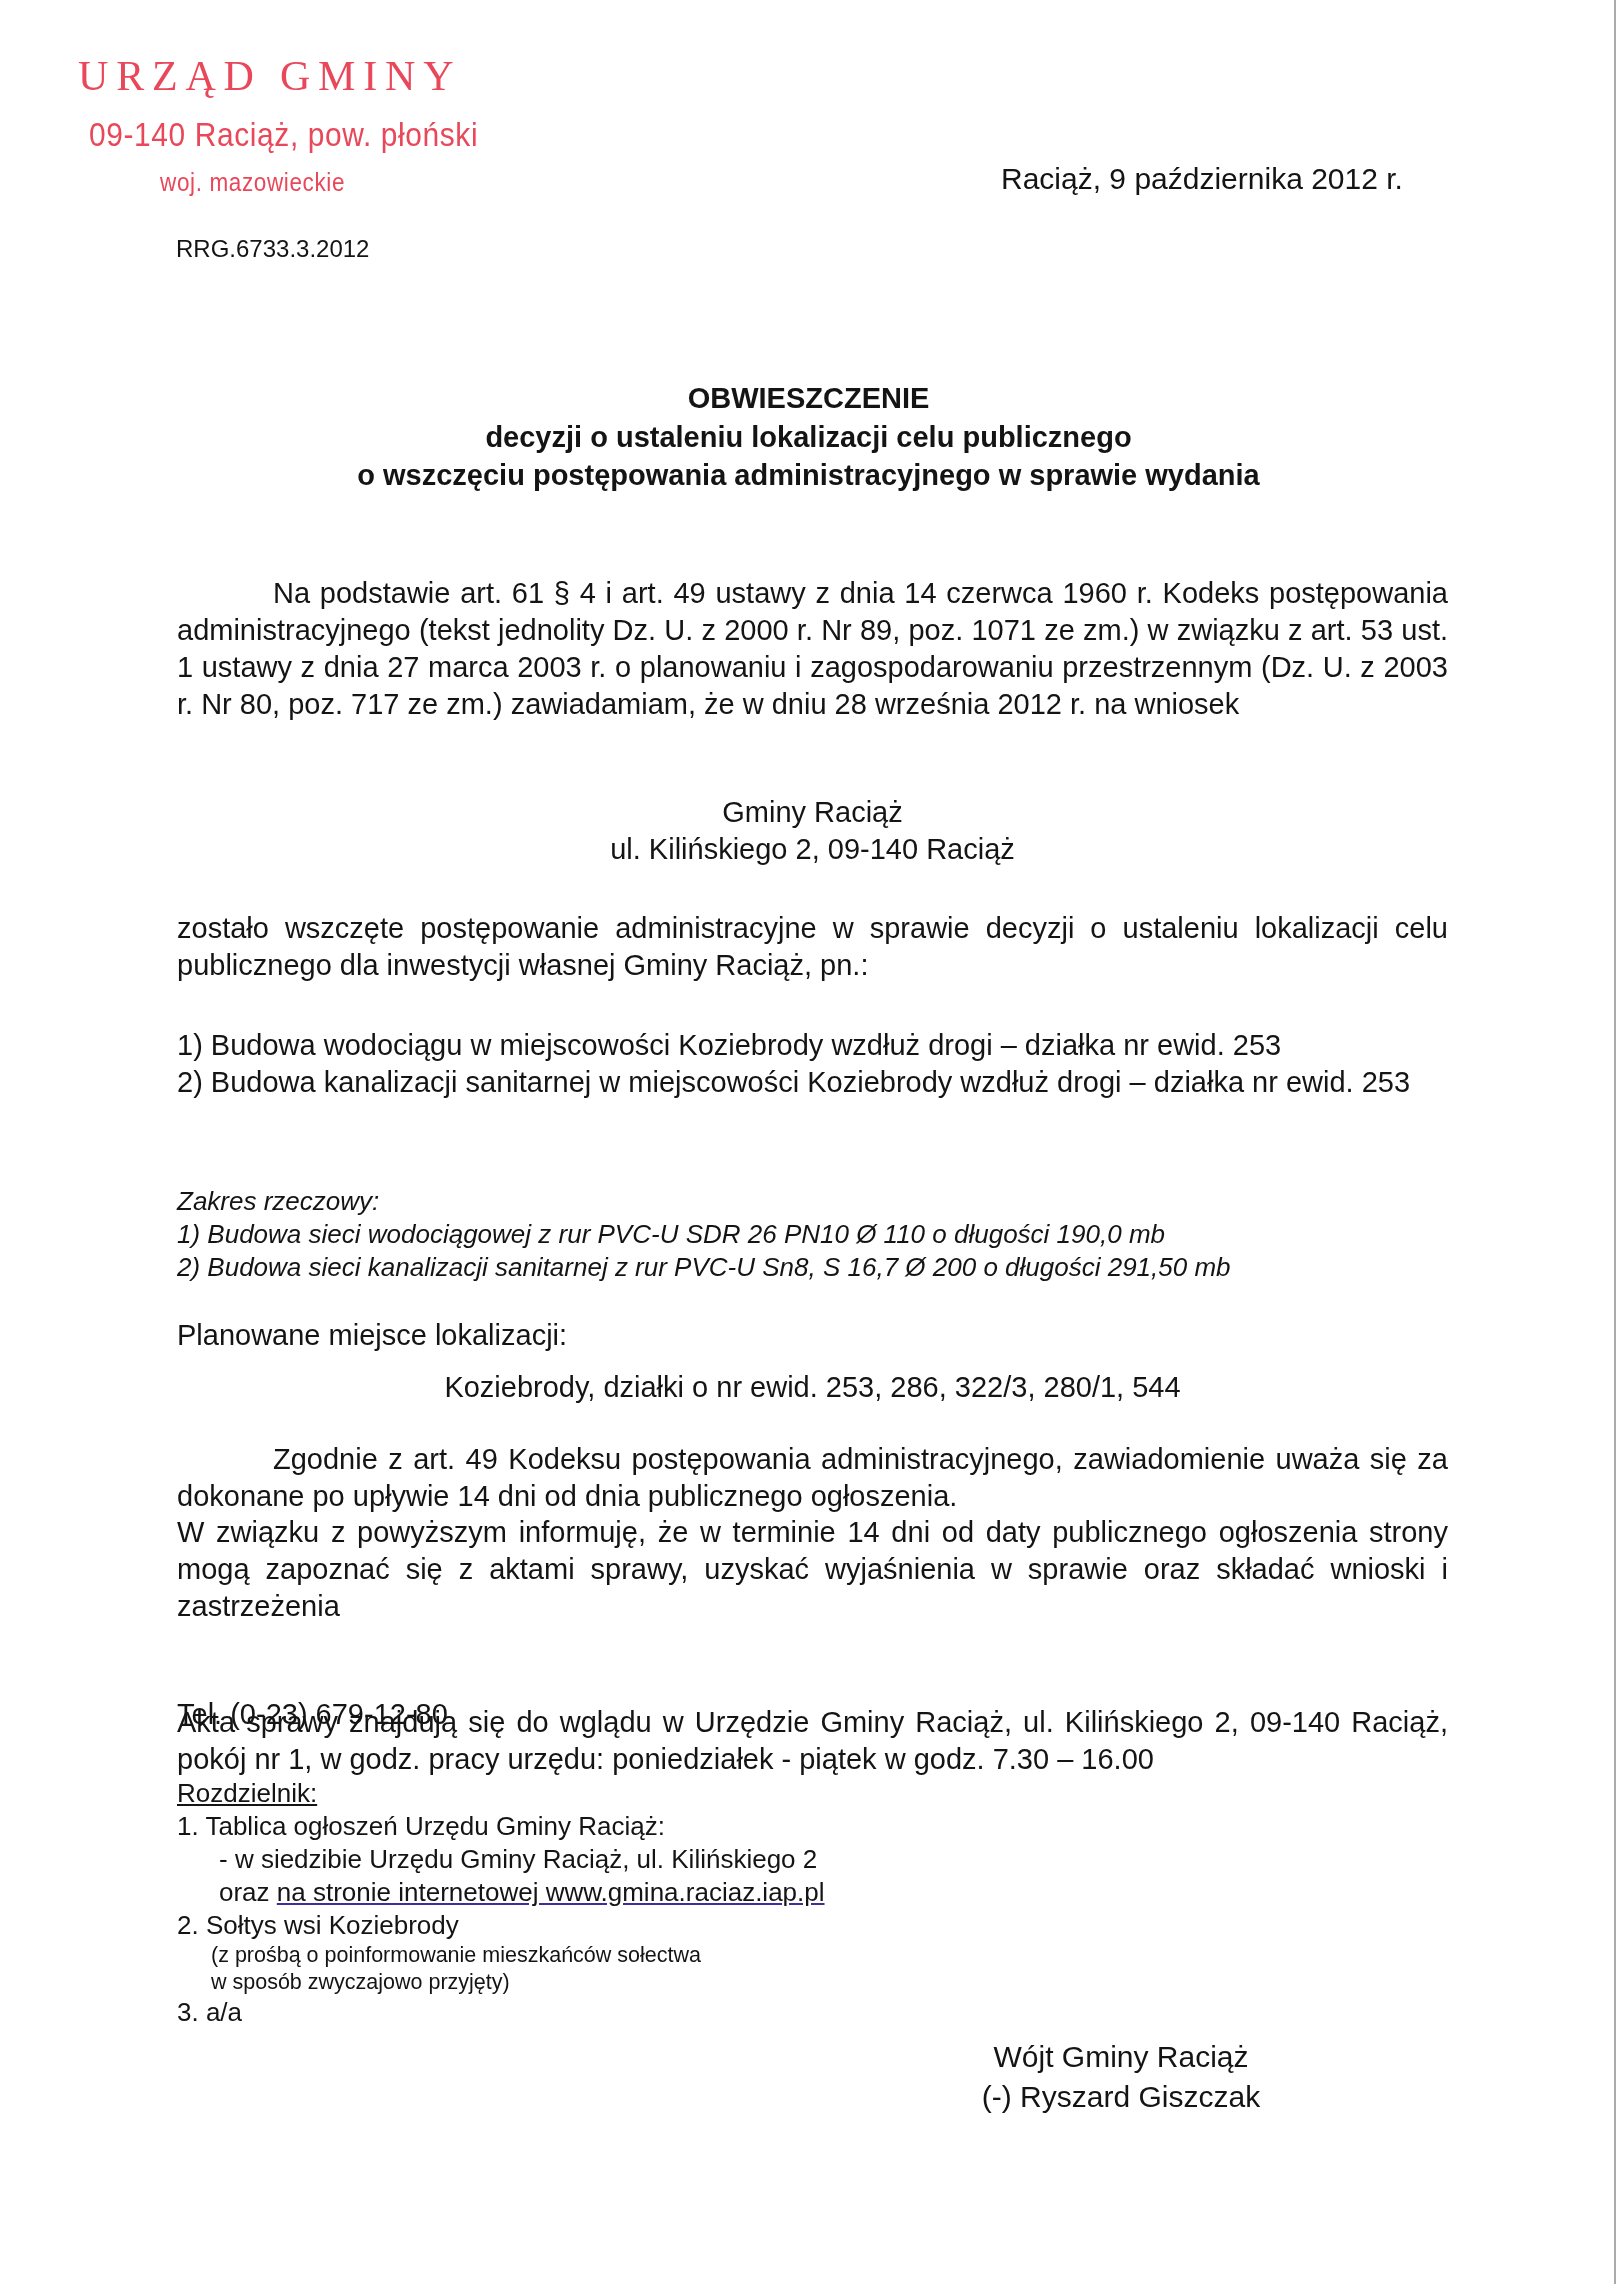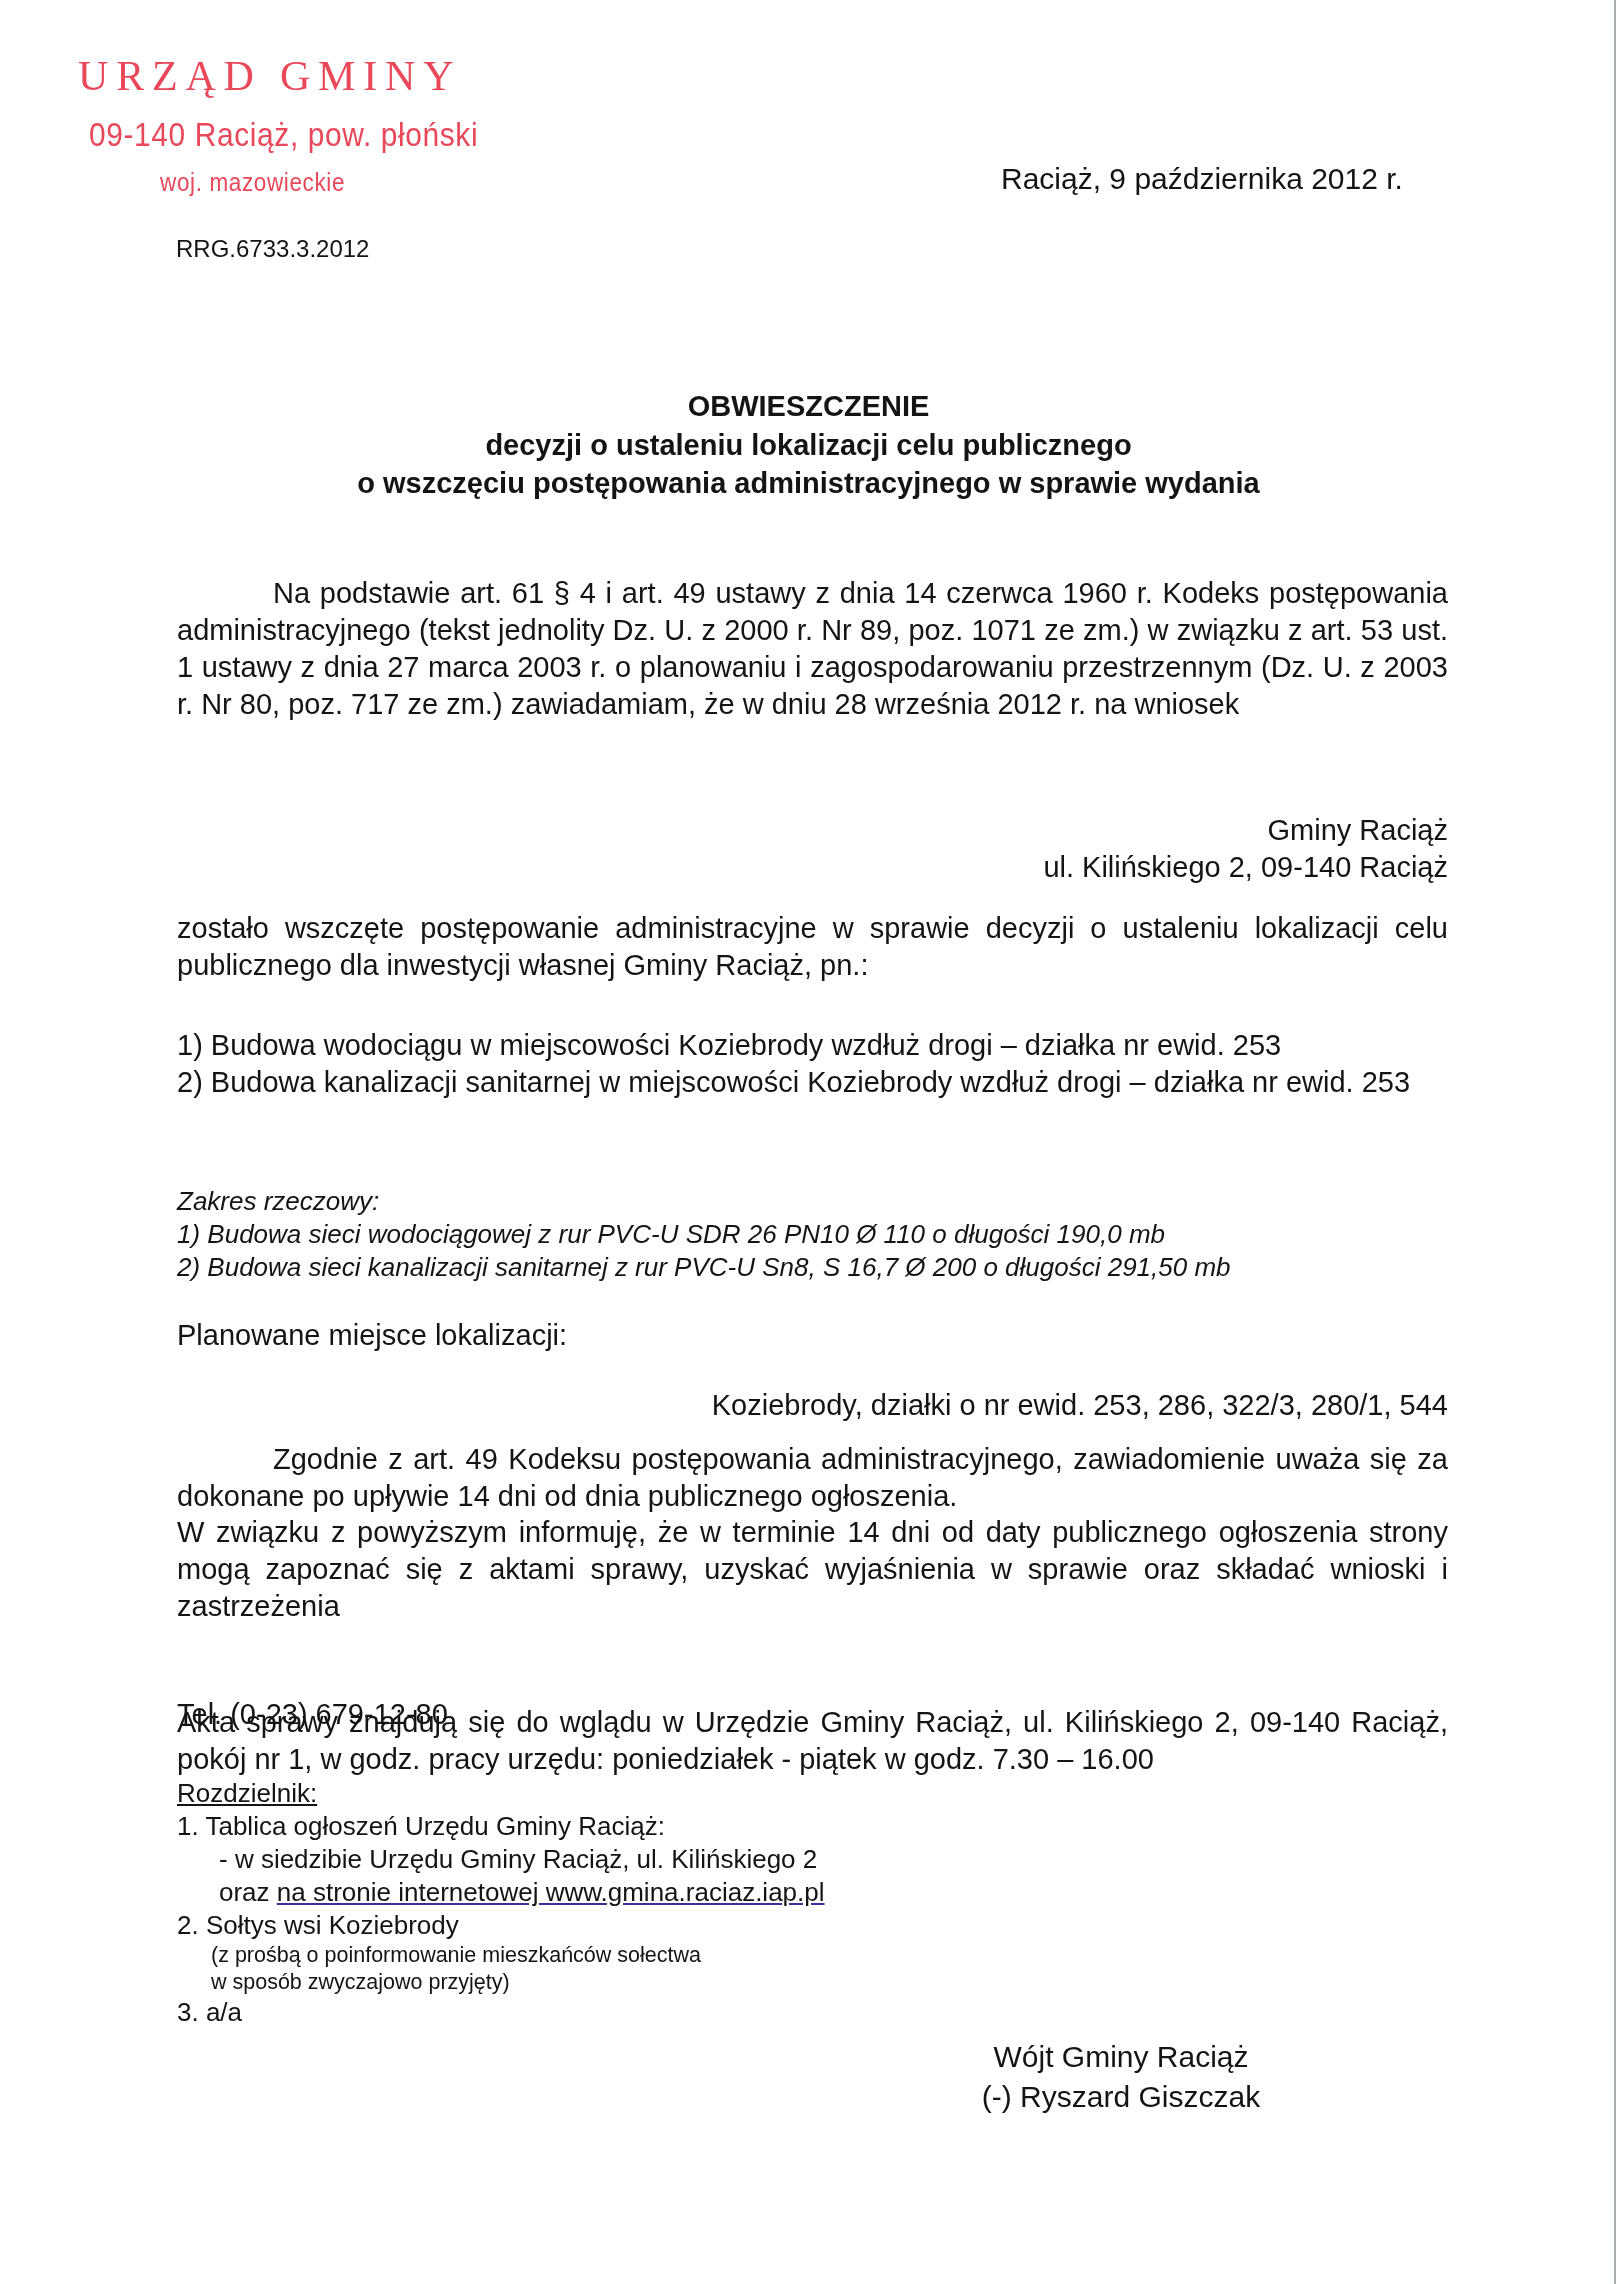--- a/index.html
+++ b/index.html
@@ -12,42 +12,42 @@
   .stamp { color: #e8485a; }
   .stamp-title { left: 78px; top: 52px; font-family: "Liberation Serif", "DejaVu Serif", serif; font-size: 42px; letter-spacing: 7.8px; text-align: center; }
   .stamp-addr { left: 89px; top: 115px; font-size: 34px; transform: scaleX(0.88); transform-origin: left; letter-spacing: 0.7px; }
   .stamp-woj { left: 160px; top: 168px; font-size: 25px; transform: scaleX(0.9); transform-origin: left; letter-spacing: 0.7px; }
   .date { left: 1001px; top: 162px; font-size: 30px; }
   .ref { left: 176px; top: 235px; font-size: 24px; }
   .title-block { left: 0; width: 1617px; top: 379px; text-align: center; font-weight: bold; font-size: 29px; line-height: 38px; }
   .body-text { position: absolute; left: 177px; width: 1271px; font-size: 29px; line-height: 37px; }
   .justify { text-align: justify; text-align-last: left; }
   .indent { text-indent: 96px; }
-  .center { text-align: right; margin-top: 18px; }
+  .center { text-align: center; }
   .italic { font-style: italic; font-size: 26px; line-height: 33px; }
   .list-item { padding-left: 37px; text-indent: -37px; }
   .small { font-size: 21.5px; line-height: 27px; }
   .u { text-decoration: underline; }
   .link { text-decoration: underline; text-decoration-color: #3a2ea0; }
   .sig { left: 958px; top: 2037px; font-size: 30px; line-height: 40px; text-align: center; width: 326px; }
 </style>
 </head>
 <body>
 
 <div class="edge"></div>
 
 <div class="abs stamp stamp-title">URZĄD GMINY</div>
 <div class="abs stamp stamp-addr">09-140 Raciąż, pow. płoński</div>
 <div class="abs stamp stamp-woj">woj. mazowieckie</div>
 
 <div class="abs date">Raciąż, 9 października 2012 r.</div>
 <div class="abs ref">RRG.6733.3.2012</div>
 
 <div class="abs title-block">
-  <div style="margin-bottom:1.3px;margin-top:8px;">OBWIESZCZENIE</div>
+  <div style="margin-bottom:1.3px;">OBWIESZCZENIE</div>
   <div>decyzji o ustaleniu lokalizacji celu publicznego</div>
   <div>o wszczęciu postępowania administracyjnego w sprawie wydania</div>
 </div>
 
 <div class="body-text justify indent" style="top:575px;">Na podstawie art. 61 § 4 i art. 49  ustawy z dnia 14 czerwca 1960 r. Kodeks postępowania administracyjnego (tekst jednolity Dz. U. z 2000 r. Nr 89, poz. 1071 ze zm.) w związku z art. 53 ust. 1 ustawy z dnia 27 marca 2003 r. o planowaniu i zagospodarowaniu przestrzennym (Dz. U. z 2003 r. Nr 80, poz. 717 ze zm.) zawiadamiam, że w dniu 28 września 2012 r. na wniosek</div>
 
 <div class="body-text center" style="top:794px;">
   <div>Gminy Raciąż</div>
   <div>ul. Kilińskiego 2, 09-140 Raciąż</div>
 </div>

